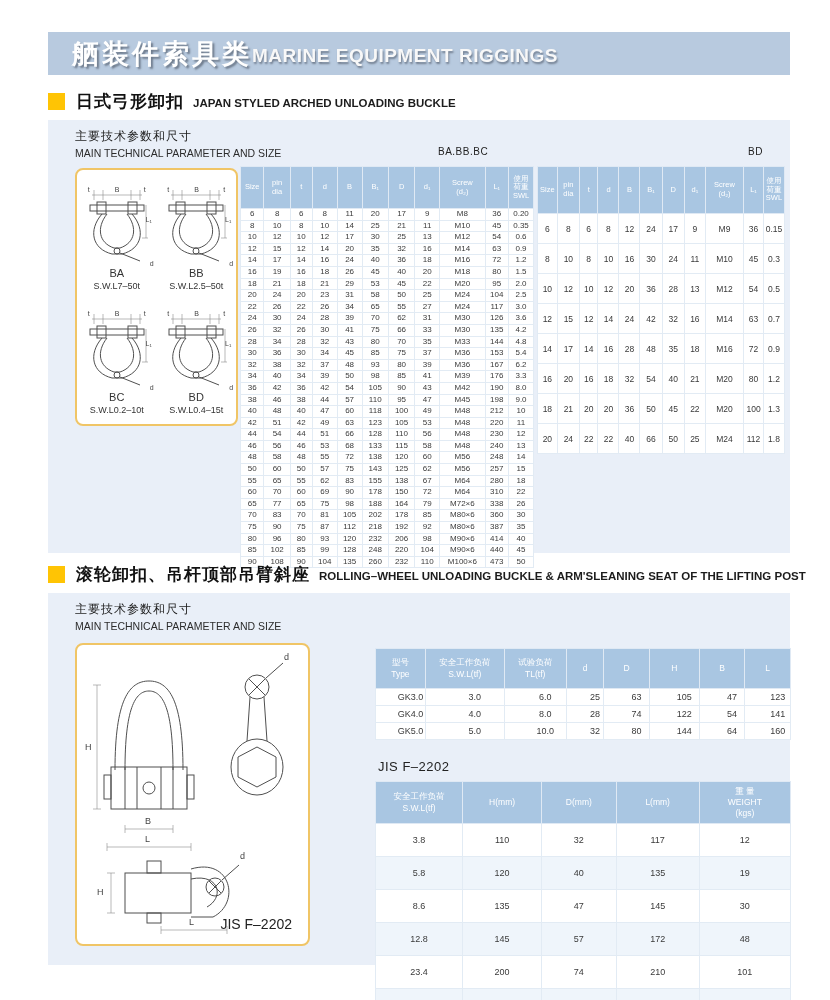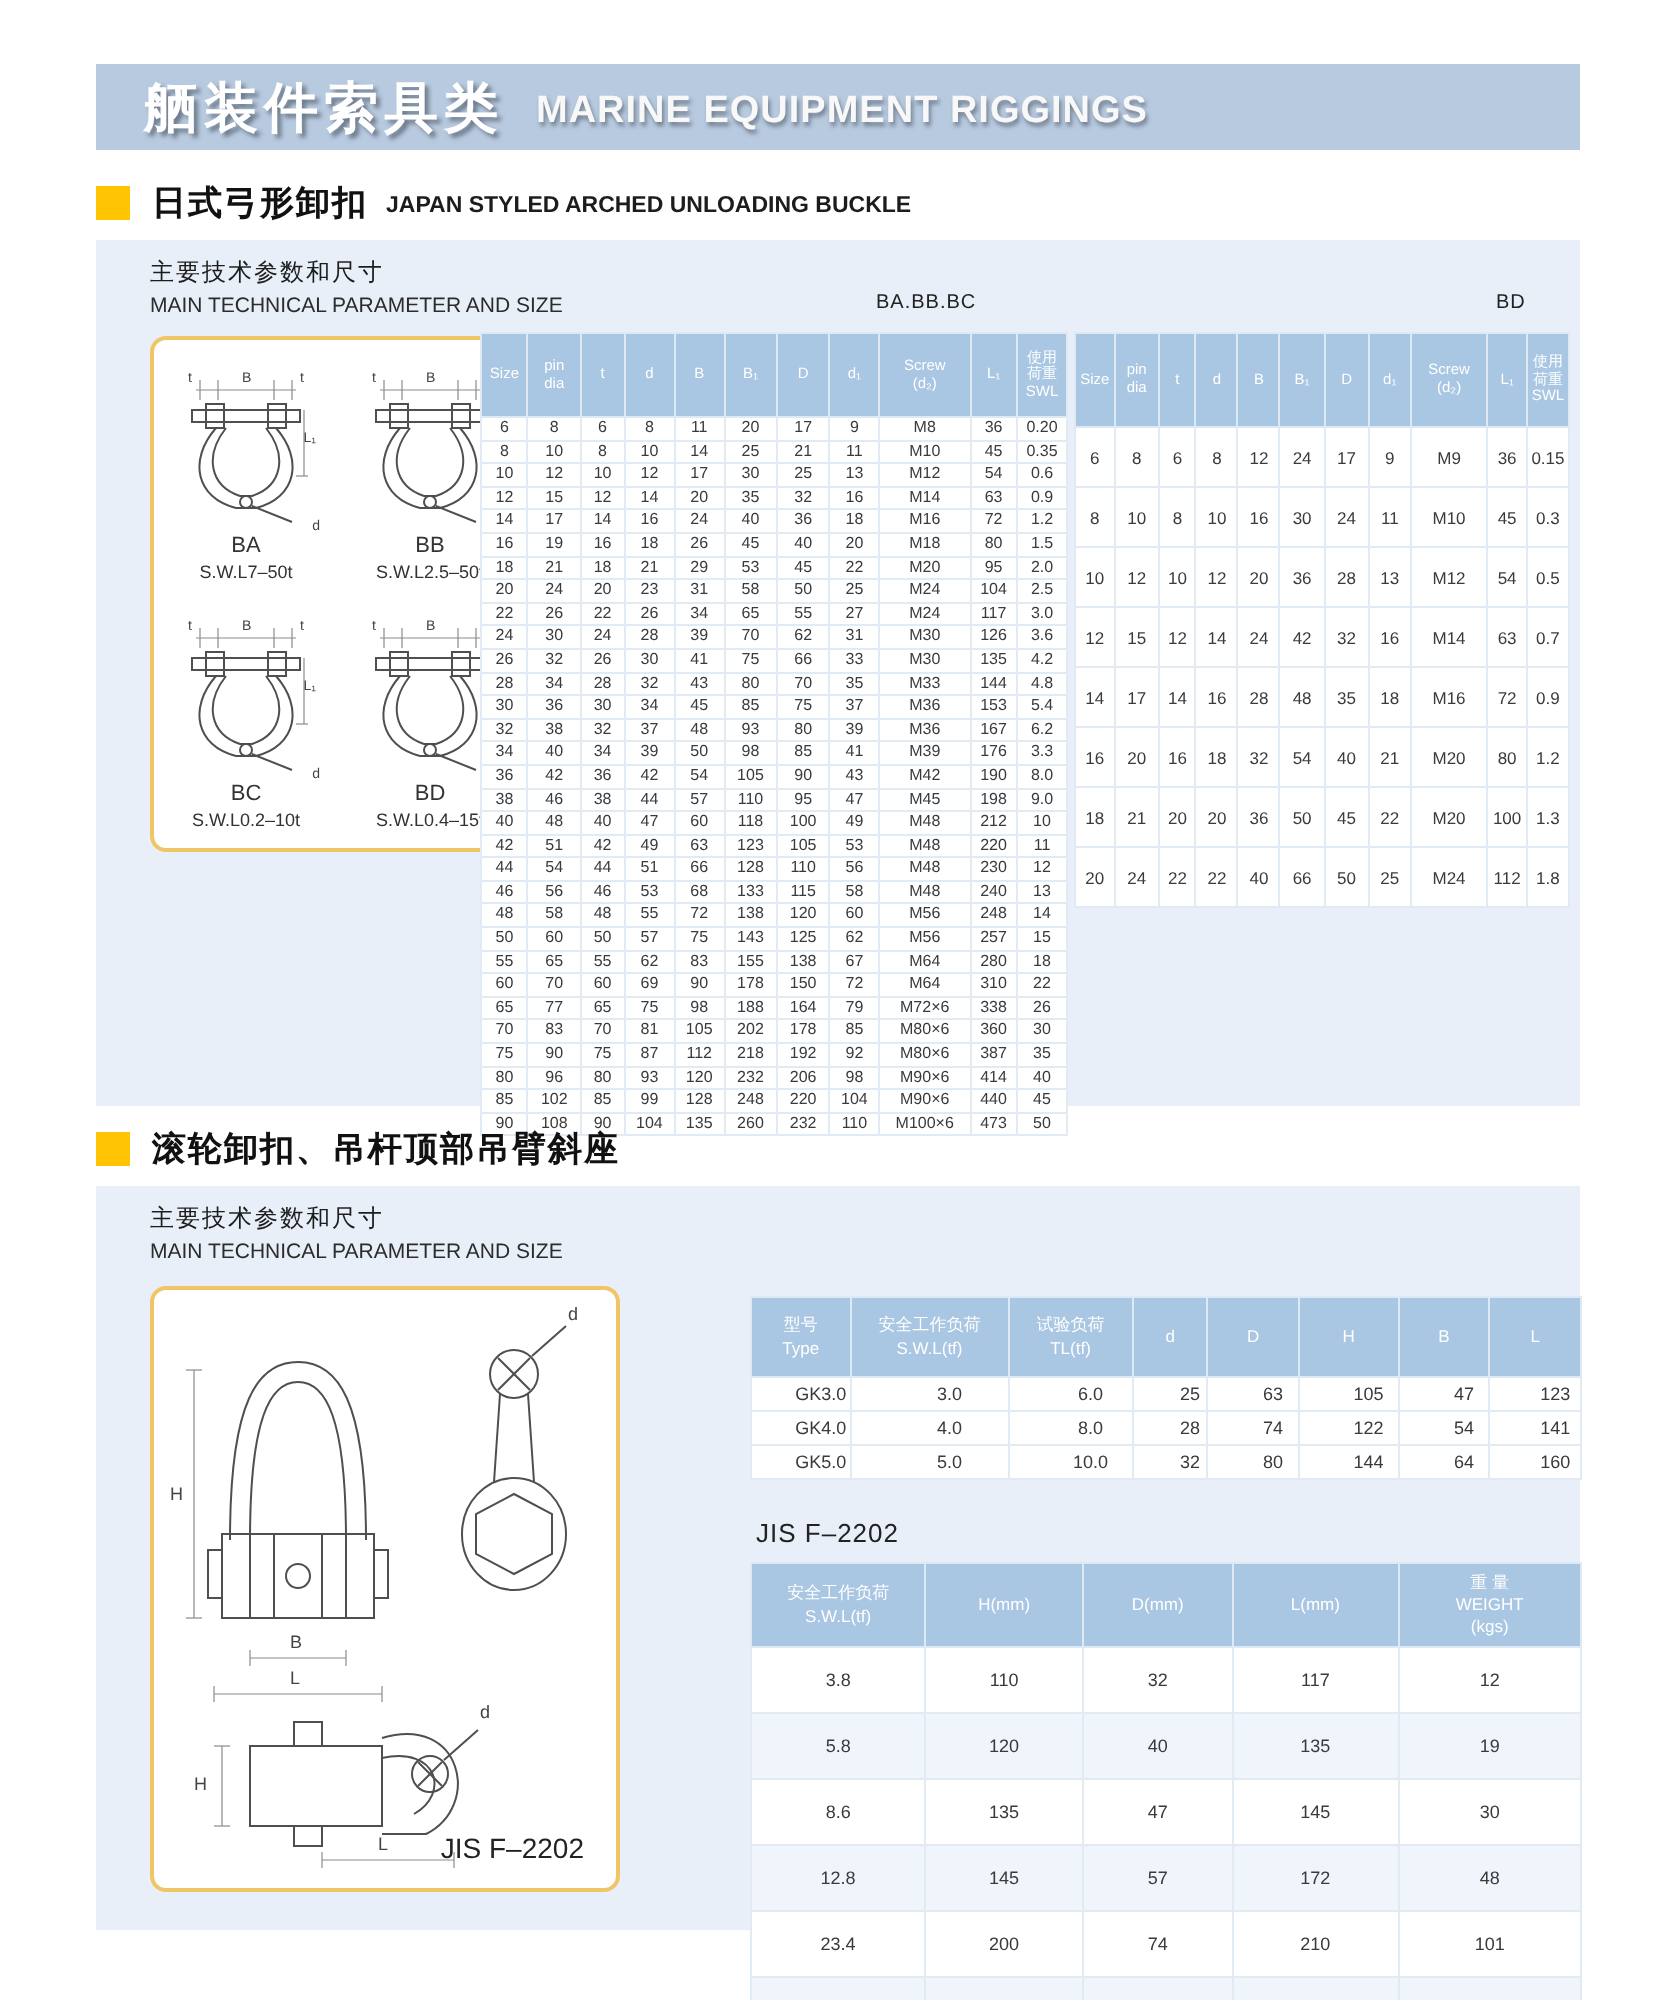--- a/index.html
+++ b/index.html
@@ -1,21 +1,21 @@
 <!DOCTYPE html>
 <html><head>
 <meta charset="utf-8">
 <style>
   * { margin:0; padding:0; box-sizing:border-box; }
   body { background:#fff; font-family:"Liberation Sans","DejaVu Sans",sans-serif; }
   .page { position:relative; width:830px; height:1000px; background:#fff; overflow:hidden; }
 
   
   .banner { position:absolute; left:48px; top:32px; width:742px; height:43px;
-    background:#b8cadf; display:flex; align-items:center; padding-left:24px; gap:16px; }
+    background:#b8cadf; display:flex; align-items:center; padding-left:24px; }
   .banner-zh { font-size:27px; font-weight:bold; color:#fff; letter-spacing:3px;
     text-shadow:2px 2px 2px rgba(96,108,124,.85); }
   .banner-en { font-size:19px; font-weight:bold; color:#f8f8f8; letter-spacing:.5px;
     text-shadow:1px 2px 2px rgba(96,108,124,.8); padding-top:4px; }
 
   
   .sec-head { position:absolute; left:48px; display:flex; align-items:center; }
   #sec1-head { top:90px;justify-content:space-between; } #sec2-head { top:563px; }
   .marker { width:17px; height:17px; background:#ffc404; margin-right:11px; flex:none; }
   .sec-zh { font-size:17px; font-weight:bold; color:#111; letter-spacing:1px; }
@@ -26,21 +26,21 @@
   #panel1 { top:120px; height:433px; }
   #panel2 { top:593px; height:372px; }
   .param { position:absolute; left:27px; top:8px; }
   .param-zh { font-size:12px; color:#1d1d1d; letter-spacing:1px; }
   .param-en { font-size:10.5px; color:#2c2c2c; margin-top:2px; }
 
   .tbl-caption { position:absolute; font-size:10px; color:#222; letter-spacing:.5px; }
 
   
   .dbox { position:absolute; background:#fff; border:2px solid #f0c566; border-radius:8px; }
-  #dbox1 { left:27px; top:48px; width:188px; height:258px; padding-top:6px;
+  #dbox1 { left:27px; top:48px; width:163px; height:258px; padding-top:6px;
     display:flex; flex-wrap:wrap; justify-content:space-around; align-content:space-around; }
   .fig { position:relative; width:74px; text-align:center; }
   .fig svg { display:block; margin:0 auto; }
   .fig-dim { position:absolute; font-size:7px; color:#444; line-height:1; }
   .fig-label { font-size:11px; color:#333; margin-top:1px; }
   .fig-swl { font-size:9px; color:#333; margin-top:2px; }
 
   #dbox2 { left:27px; top:50px; width:235px; height:303px; }
   .dim2 { position:absolute; font-size:9px; color:#444; line-height:1; }
   .jis-caption { position:absolute; right:16px; bottom:12px; font-size:14px; color:#222; }
@@ -750,20 +750,21 @@
             <td>112</td>
             <td>1.8</td>
           </tr>
         </tbody>
     </table>
   </div>
 
   <div class="sec-head" id="sec2-head">
     <span class="marker"></span>
     <span class="sec-zh">滚轮卸扣、吊杆顶部吊臂斜座</span>
+    <span class="sec-en">ROLLING–WHEEL UNLOADING BUCKLE &amp; ARM'SLEANING SEAT OF THE LIFTING POST</span>
   </div>
 
   <div class="panel" id="panel2">
     <div class="param">
       <div class="param-zh">主要技术参数和尺寸</div>
       <div class="param-en">MAIN TECHNICAL PARAMETER AND SIZE</div>
     </div>
 
     <div class="dbox" id="dbox2">
       <svg width="231" height="299" viewBox="0 0 231 299">

